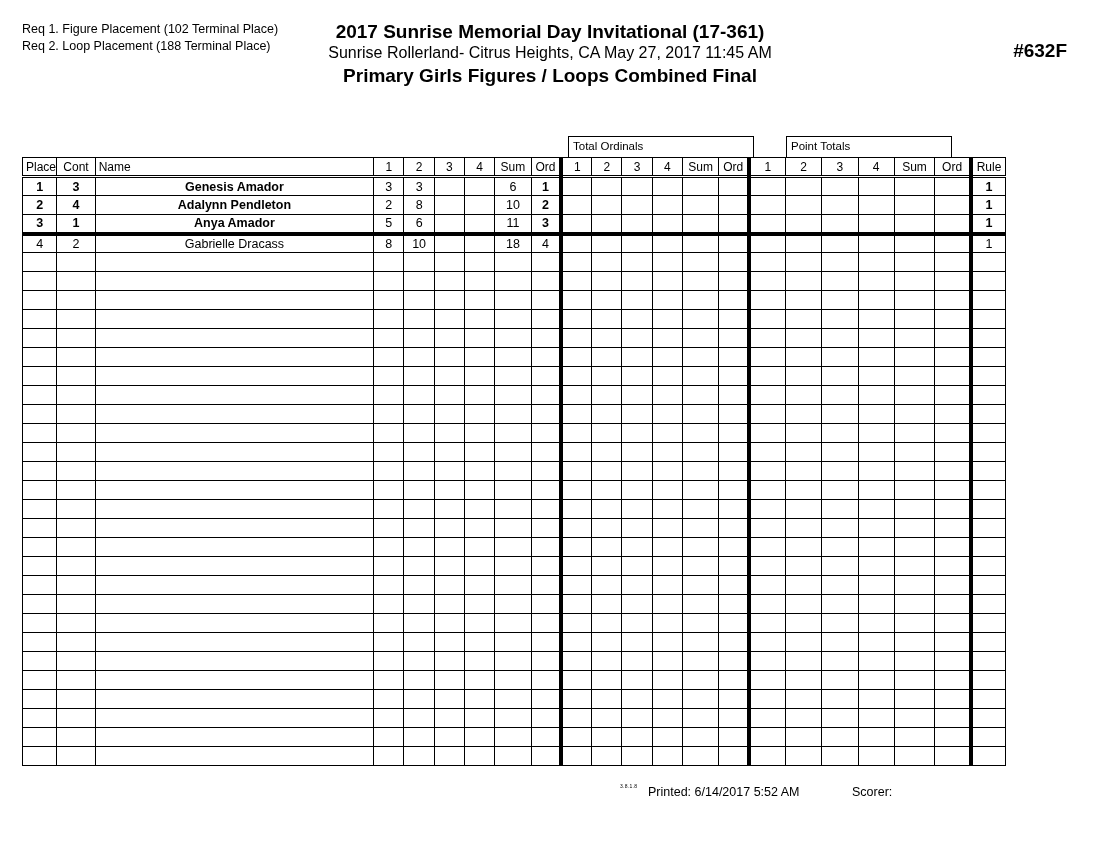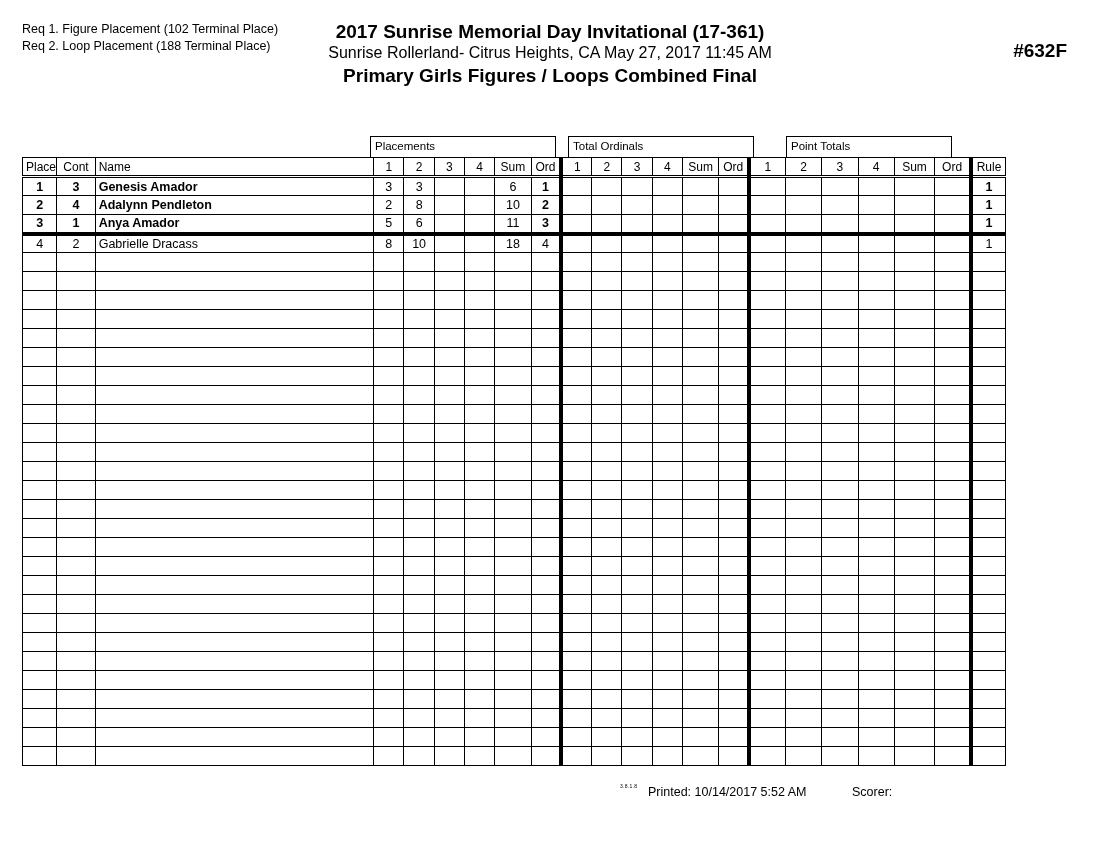--- a/index.html
+++ b/index.html
@@ -121,21 +121,21 @@
   
   .sepL { border-left: 4px solid #000 !important; }
   .sepR { border-right: 4px solid #000 !important; }
 
   
   tr.headrow th { border-bottom: 3px double #000; margin-left: 36px; }
 
   
   tr.cutoff td { border-bottom: 4px solid #000 !important; }
 
-  td.name { text-align: left; padding-left: 5px; }
+  td.name { text-align: center; padding-left: 5px; }
   tr.medal td { font-weight: bold; }
   tr.medal td.num { font-weight: normal; }
   td.ord { font-weight: bold; }
 
   
   .footer {
     position: absolute;
     left: 22px;
     top: 781px;
     width: 984px;
@@ -177,21 +177,20 @@
     <div class="title-venue">Sunrise Rollerland- Citrus Heights, CA  May 27, 2017  11:45 AM</div>
     <div class="title-event">Primary Girls Figures / Loops Combined Final</div>
   </div>
 
   <div class="event-code">#632F</div>
 </div>
 
 <div class="sheet">
 
   <div class="bandrow">
-    <div class="band" style="left:348px;  width:186px;">Placements</div>
     <div class="band" style="left:546px;  width:186px;">Total Ordinals</div>
     <div class="band" style="left:764px;  width:166px;">Point Totals</div>
   </div>
 
   <table class="grid">
     <colgroup>
       <col style="width:34px">
         <col style="width:38px">
         <col style="width:276px">
       <col style="width:30px">
@@ -988,15 +987,15 @@
           <td class="ctr num">&nbsp;</td>
           <td class="ctr ord sepR">&nbsp;</td>
           <td class="ctr sepL">&nbsp;</td>
         </tr>
       </tbody>
   </table>
 </div>
 
 <div class="footer">
   <span class="ver">3.8.1.8</span>
-  <span class="printed">Printed:  10/14/2017  5:52 AM</span>
+  <span class="printed">Printed:  6/14/2017  5:52 AM</span>
   <span class="scorer">Scorer:</span>
 </div>
 
 </body></html>

